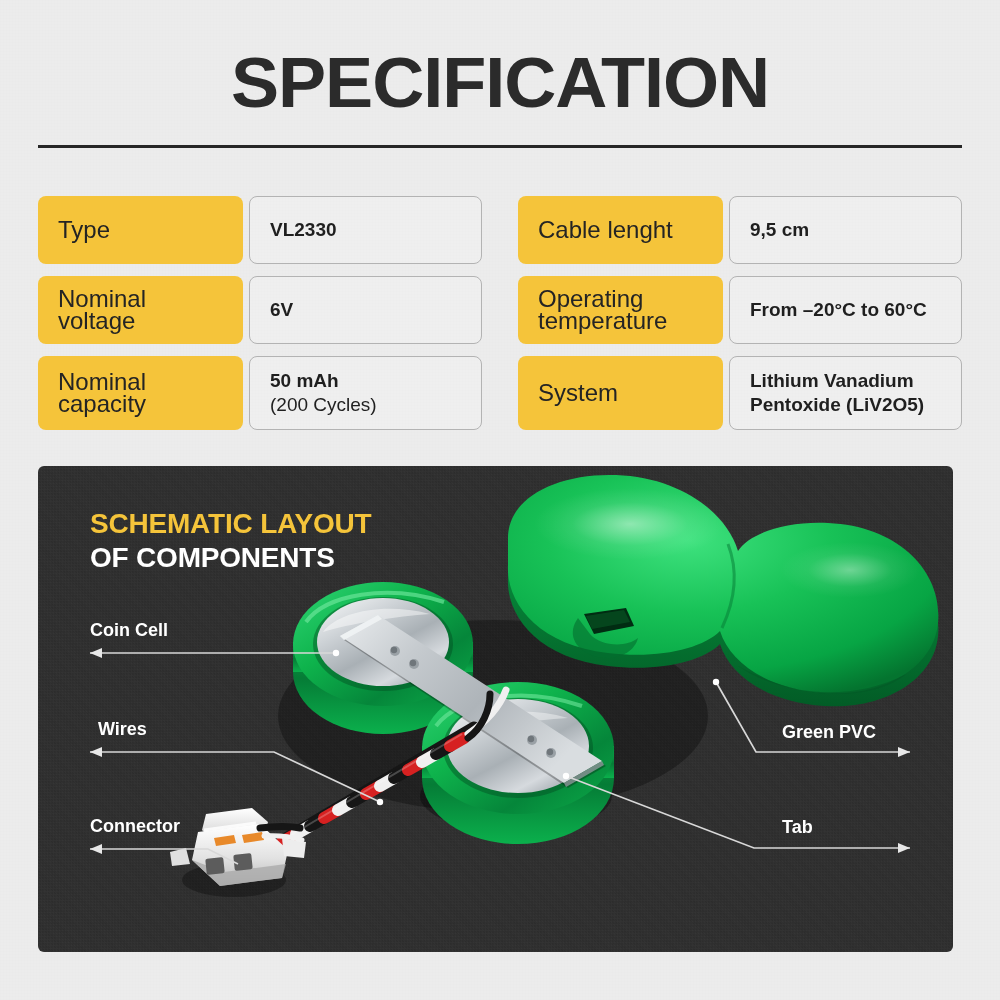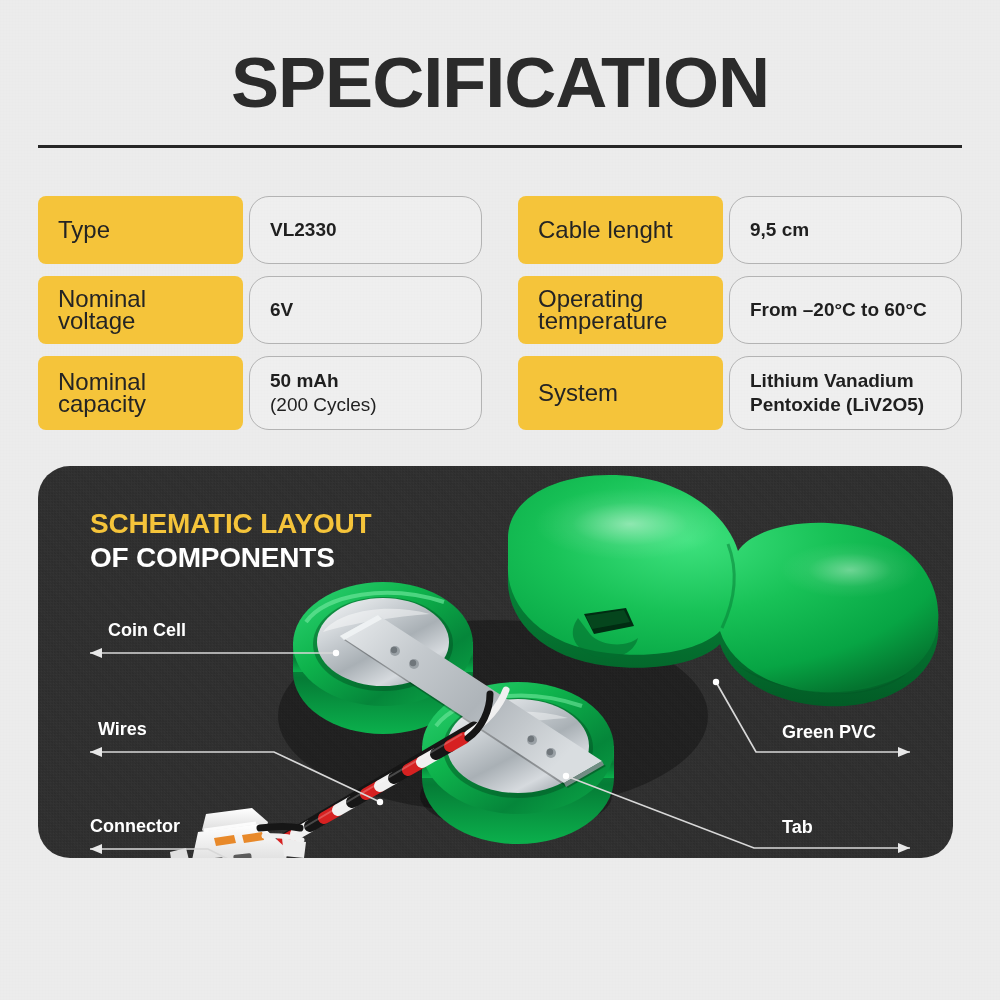--- a/index.html
+++ b/index.html
@@ -78,21 +78,21 @@
     min-height: 68px;
     font-size: 24px;
     line-height: 22px;
     color: #242424;
     font-weight: 400;
   }
 
   .spec-value {
     background: rgba(255,255,255,0.16);
     border: 1px solid #b3b3b3;
-    border-radius: 20px;
+    border-radius: 8px;
     display: flex;
     align-items: center;
     padding: 0 20px;
     min-height: 68px;
     font-size: 19px;
     line-height: 24px;
     color: #1f1f1f;
     font-weight: 700;
   }
 
@@ -102,22 +102,22 @@
 
   .spec-row.tall .spec-label,
   .spec-row.tall .spec-value { min-height: 74px; }
 
   
   .schematic-panel {
     position: absolute;
     left: 38px;
     top: 466px;
     width: 915px;
-    height: 392px;
-    border-radius: 32px;
+    height: 486px;
+    border-radius: 6px;
     overflow: hidden;
     background:
       repeating-linear-gradient(0deg,   rgba(255,255,255,0.022) 0px, rgba(0,0,0,0) 1px, rgba(0,0,0,0.03) 2px, rgba(0,0,0,0) 3px),
       repeating-linear-gradient(90deg,  rgba(255,255,255,0.022) 0px, rgba(0,0,0,0) 1px, rgba(0,0,0,0.03) 2px, rgba(0,0,0,0) 3px),
       repeating-linear-gradient(45deg,  rgba(255,255,255,0.015) 0px, rgba(0,0,0,0) 2px),
       #2e2e2e;
   }
 
   .panel-heading {
     position: absolute;
@@ -145,21 +145,21 @@
   
   .callout {
     position: absolute;
     font-size: 18px;
     line-height: 20px;
     font-weight: 700;
     color: #ffffff;
     white-space: nowrap;
   }
 
-  #callout-coin-cell  { left: 52px;  top: 154px; margin-left: 18px; }
+  #callout-coin-cell  { left: 52px;  top: 154px; }
   #callout-wires      { left: 52px;  top: 253px; margin-left: 8px; }
   #callout-connector  { left: 52px;  top: 350px; }
   #callout-green-pvc  { left: 744px; top: 256px; }
   #callout-tab        { left: 744px; top: 351px; }
 
   .art-layer {
     position: absolute;
     inset: 0;
   }
 </style>

